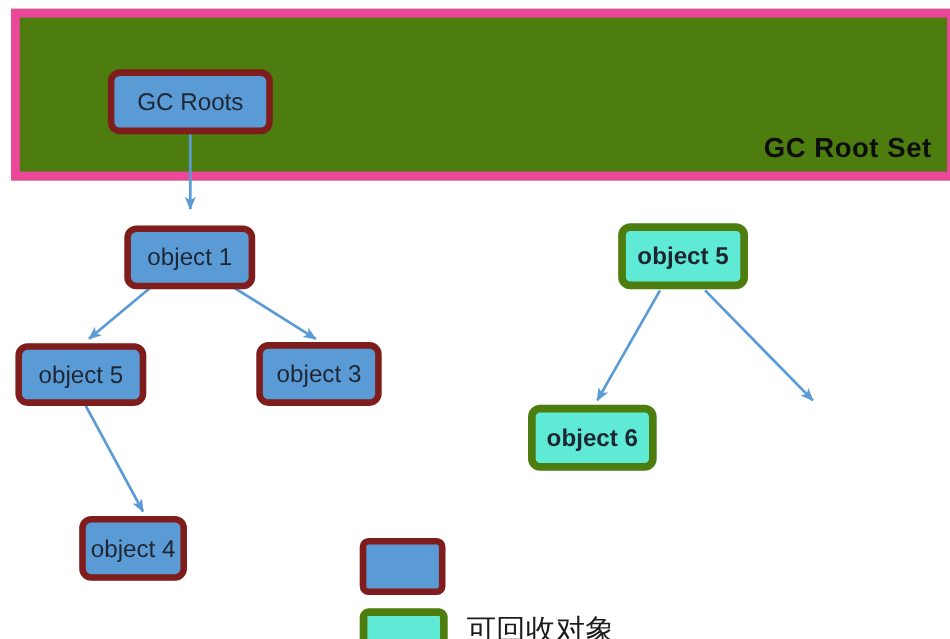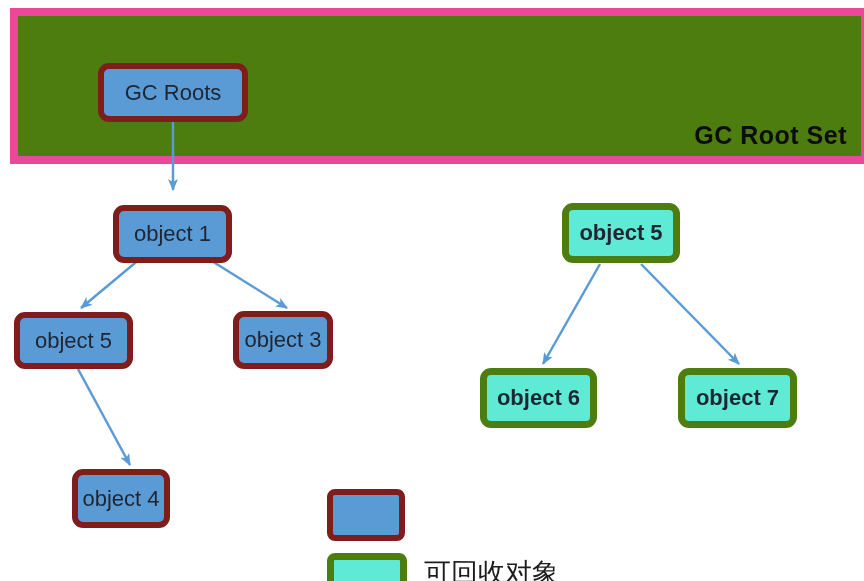--- a/index.html
+++ b/index.html
@@ -46,21 +46,21 @@
     border: 6px solid #7f1d1d;
   }
   .collectible {
     background: #5eead4;
     border: 7px solid #4d7c0f;
     font-weight: bold;
   }
   .node-gc-roots  { left: 98px;  top: 63px;  width: 150px; height: 59px; }
   .node-object1   { left: 113px; top: 194px; width: 119px; height: 58px; margin-top: 11px; }
   .node-object2   { left: 14px;  top: 312px; width: 119px; height: 57px; }
-  .node-object3   { left: 233px; top: 311px; width: 100px; height: 58px; }
+  .node-object3   { left: 233px; top: 311px; width: 114px; height: 58px; }
   .node-object4   { left: 72px;  top: 469px; width: 98px; height: 59px; }
   .node-object5   { left: 562px; top: 203px; width: 118px; height: 60px; }
   .node-object6   { left: 480px; top: 368px; width: 117px; height: 60px; }
   .node-object7   { left: 678px; top: 368px; width: 119px; height: 60px; }
   .legend-swatch {
     position: absolute;
     width: 66px; height: 40px;
     border-radius: 8px;
   }
   .legend-swatch-live { left: 327px; top: 489px; }
@@ -98,20 +98,19 @@
     <line x1="641" y1="264" x2="739" y2="364" stroke="#5b9bd5" stroke-width="2.5" marker-end="url(#arrowhead)"></line>
   </svg>
 
   <div class="node live node-gc-roots">GC Roots</div>
   <div class="node live node-object1">object 1</div>
   <div class="node live node-object2">object 5</div>
   <div class="node live node-object3">object 3</div>
   <div class="node live node-object4">object 4</div>
   <div class="node collectible node-object5">object 5</div>
   <div class="node collectible node-object6">object 6</div>
-  <div class="node collectible node-object7">object 7</div>
 
   <div class="legend-swatch live legend-swatch-live"></div>
 
   <div class="legend-swatch collectible legend-swatch-collectible"></div>
   <span class="legend-label legend-label-collectible">可回收对象</span>
 
 </div>
 
 </body></html>

